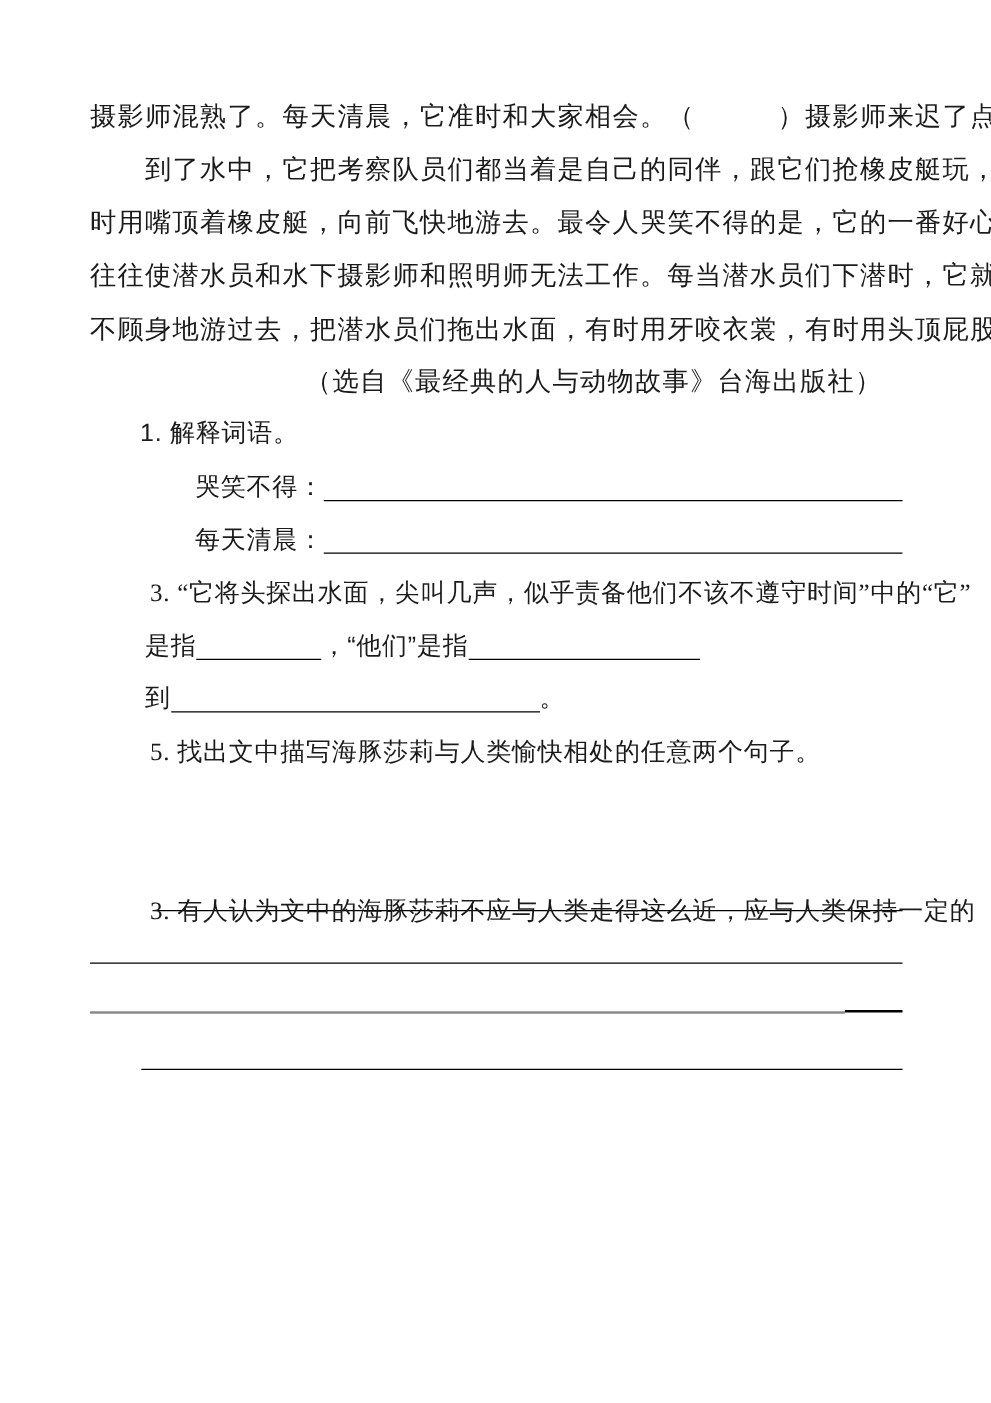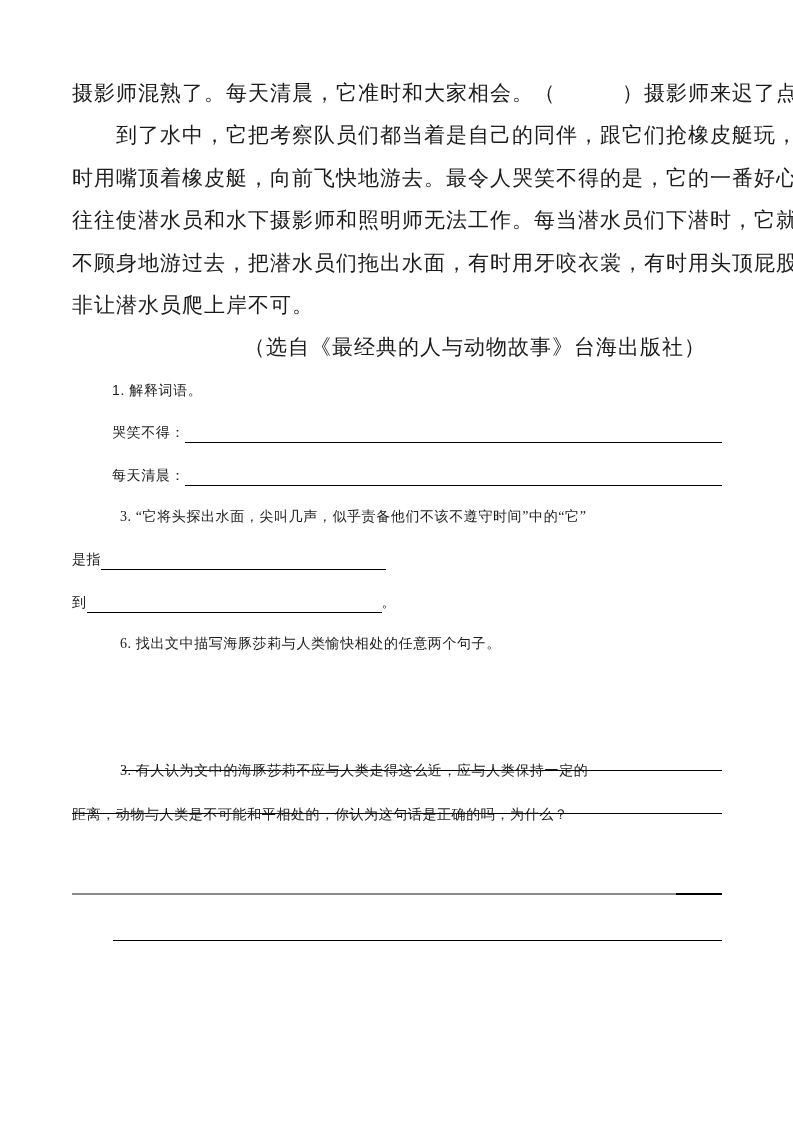--- a/index.html
+++ b/index.html
@@ -7,26 +7,26 @@
   .page {
     position:relative; width:793px; height:1122px; background:var(--paper);
     overflow:hidden;
   }
   .content { position:absolute; top:72px; left:72px; width:650px; }
   .row {
     height:42.4px; line-height:42.4px; white-space:pre; color:var(--text);
     overflow:visible;
   }
   .kai { font-family:"Liberation Serif","DejaVu Serif",serif; font-size:21px; letter-spacing:1px; }
-  .hei { font-family:"Liberation Sans","DejaVu Sans",sans-serif; font-size:14px; letter-spacing:0.6px; }
+  .hei { font-family:"Liberation Sans","DejaVu Sans",sans-serif; font-size:20px; letter-spacing:0.6px; }
   .indent-p  { padding-left:44px; }   
   .indent-q  { padding-left:40px; }   
   .indent-q3 { padding-left:48px;font-family:Liberation Serif, serif; }   
   .right { text-align:right; padding-right:16px; }
-  .flexrow { display:flex; }
+  .flexrow { display:flex;margin-left:44px; }
   .flexrow > span { flex:0 0 auto; }
   .blank {
     display:inline-block; height:31px; align-self:flex-start;
     border-bottom:1.7px solid var(--line);
   }
   .blank.grow { flex:1 1 auto; }
   .w100 { width:100px; } .w185 { width:185px; } .w295 { width:295px; }
   .rule { height:20px; border-bottom:1.7px solid var(--line); }
   .rule.ml50 { margin-left:50px; }
   .rule.ml41 { margin-left:41px; }
@@ -38,56 +38,55 @@
 <body>
 
 <div class="page">
   <div class="content">
 
     <div class="row kai">摄影师混熟了。每天清晨，它准时和大家相会。（　　　）摄影师来迟了点儿，</div>
     <div class="row kai indent-p">到了水中，它把考察队员们都当着是自己的同伴，跟它们抢橡皮艇玩，有</div>
     <div class="row kai">时用嘴顶着橡皮艇，向前飞快地游去。最令人哭笑不得的是，它的一番好心，</div>
     <div class="row kai">往往使潜水员和水下摄影师和照明师无法工作。每当潜水员们下潜时，它就奋</div>
     <div class="row kai">不顾身地游过去，把潜水员们拖出水面，有时用牙咬衣裳，有时用头顶屁股，</div>
-    <div class="row kai">非让潜水员爬上岸不可。</div>
     <div class="row kai right">（选自《最经典的人与动物故事》台海出版社）</div>
 
     <div class="row hei indent-q">1. 解释词语。</div>
     <div class="row hei indent-q flexrow">
       <span>哭笑不得：</span>
       <span class="blank grow"></span>
     </div>
     <div class="row hei indent-q flexrow">
       <span>每天清晨：</span>
       <span class="blank grow"></span>
     </div>
 
 
     <div class="row hei indent-q3">3. “它将头探出水面，尖叫几声，似乎责备他们不该不遵守时间”中的“它”</div>
     <div class="row hei flexrow">
       <span>是指</span>
       <span class="blank w100"></span>
+      <span>，“他们”是指</span>
       <span class="blank w185"></span>
     </div>
     <div class="row hei flexrow">
       <span>到</span>
       <span class="blank w295"></span>
       <span>。</span>
     </div>
 
-    <div class="row hei indent-q3">6. 找出文中描写海豚莎莉与人类愉快相处的任意两个句子。</div>
+    <div class="row hei indent-q3">5. 找出文中描写海豚莎莉与人类愉快相处的任意两个句子。</div>
     <div class="row">
       <div class="rule ml50"></div>
     </div>
     <div class="row">
       <div class="rule"></div>
     </div>
 
     <div class="row hei indent-q3">3. 有人认为文中的海豚莎莉不应与人类走得这么近，应与人类保持一定的</div>
-    <div class="row hei">距离，动物与人类是不可能和平相处的，你认为这句话是正确的吗，为什么？</div>
     <div class="row">
       <div class="rule ml41"></div>
     </div>
 
     <div class="row divider-row">
       <span class="div-gray"></span>
       <span class="div-black"></span>
     </div>
 
   </div>

